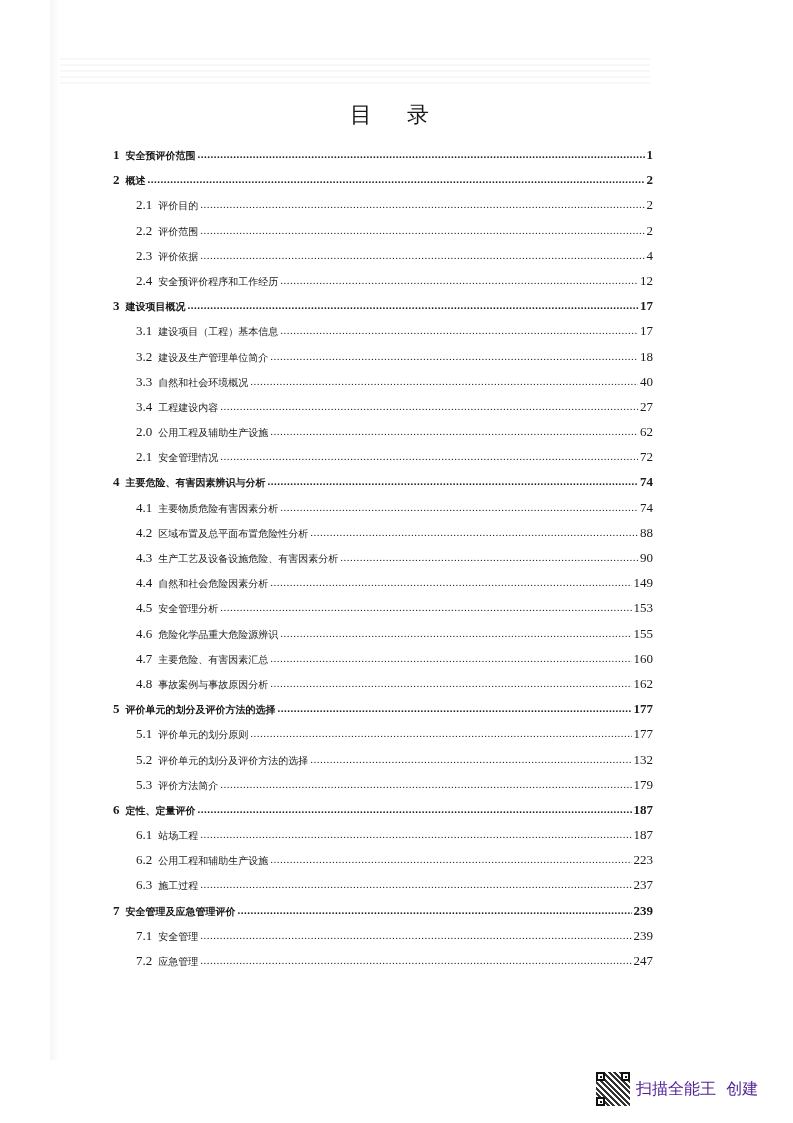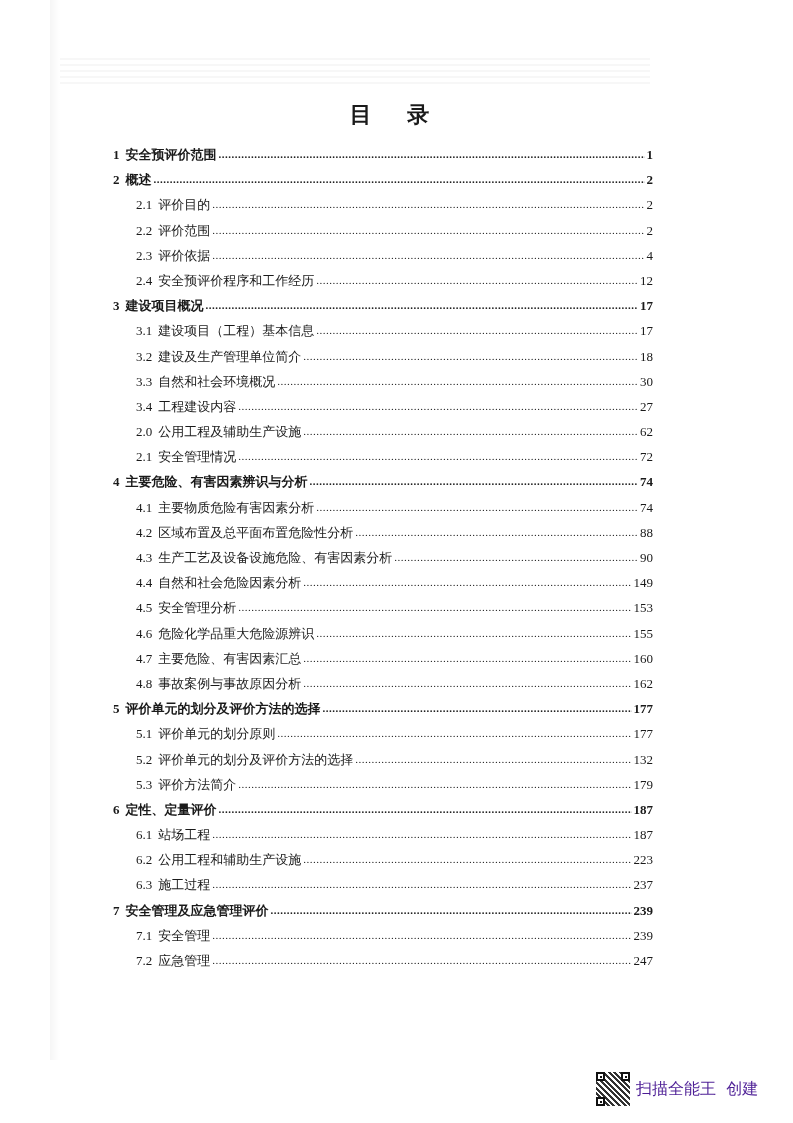--- a/index.html
+++ b/index.html
@@ -14,35 +14,35 @@
   .scan-bleed {
     position: absolute; left: 50px; top: 0; width: 10px; height: 1060px;
     background: linear-gradient(to right, rgba(0,0,0,0.04), rgba(0,0,0,0));
   }
   .ghost-top {
     position: absolute; left: 60px; top: 58px; width: 590px; height: 30px;
     background: repeating-linear-gradient(to bottom, rgba(0,0,0,0.03) 0 2px, transparent 2px 6px);
   }
   .title {
     position: absolute; left: 0; width: 793px; top: 100px;
-    text-align: center; font-size: 22px; font-weight: bold;
+    text-align: center; font-size: 22px; font-weight: normal;
     letter-spacing: 14px; font-family: "DejaVu Sans", sans-serif;
   }
   .toc {
     position: absolute; left: 113px; top: 142px; width: 540px;
   }
   .row {
     display: flex; align-items: baseline;
     height: 25.2px; line-height: 25.2px;
     font-size: 13px;
   }
   .row.l1 { font-weight: bold; }
   .row.l2 { padding-left: 23px; }
   .num { white-space: nowrap; margin-right: 6px; }
-  .label { white-space: nowrap; font-family: Liberation Sans, sans-serif; font-size: 13px; }
+  .label { white-space: nowrap; font-family: Liberation Sans, sans-serif; font-size: 10px; }
   .row.l1 .label { font-weight: bold; }
   .dots {
     flex: 1; overflow: hidden; white-space: nowrap;
     margin: 0 2px; font-size: 11px; letter-spacing: 0.5px;
     position: relative; top: -1px;
   }
   .dots::before {
     content: "................................................................................................................................................................................................................................................";
   }
   .page { white-space: nowrap; text-align: right; }
@@ -128,21 +128,21 @@
     <div class="row l2">
       <span class="num">3.2</span>
       <span class="label">建设及生产管理单位简介</span>
       <span class="dots"></span>
       <span class="page">18</span>
     </div>
     <div class="row l2">
       <span class="num">3.3</span>
       <span class="label">自然和社会环境概况</span>
       <span class="dots"></span>
-      <span class="page">30</span>
+      <span class="page">40</span>
     </div>
     <div class="row l2">
       <span class="num">3.4</span>
       <span class="label">工程建设内容</span>
       <span class="dots"></span>
       <span class="page">27</span>
     </div>
     <div class="row l2">
       <span class="num">2.0</span>
       <span class="label">公用工程及辅助生产设施</span>

